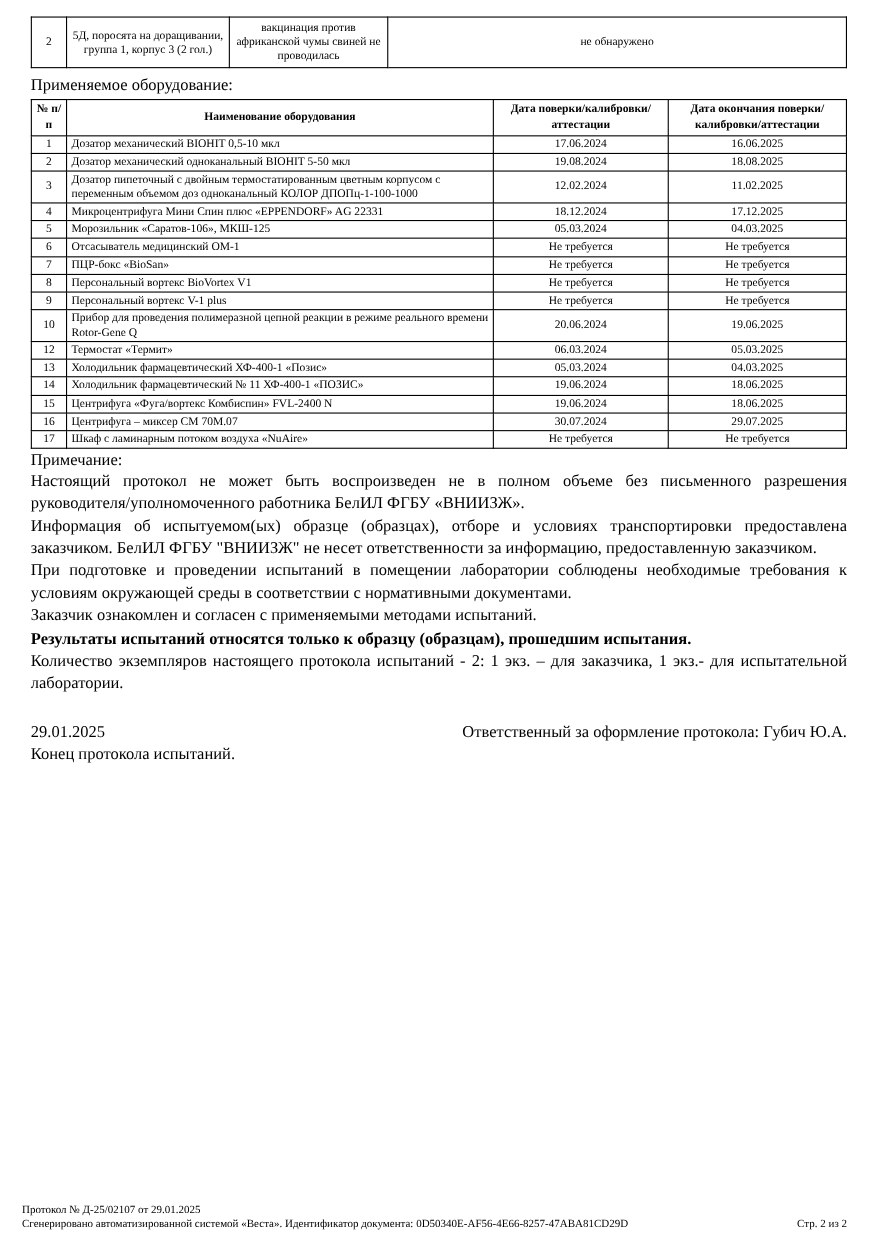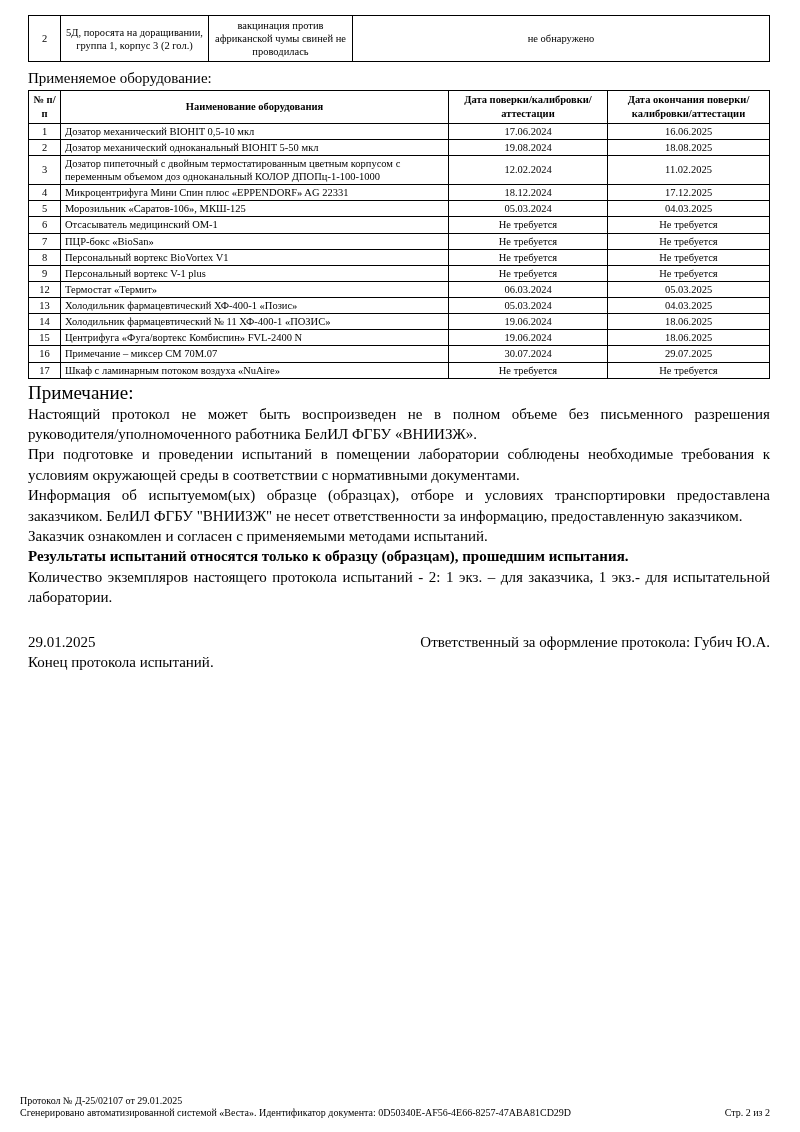--- a/index.html
+++ b/index.html
@@ -32,21 +32,21 @@
   }
   .eq-table td { font-size:10.5px; line-height:1.25; padding:1px 4px; }
   .eq-table .col-num { width:32px; }
   .eq-table .col-name { width:388px; }
   .eq-table .col-ds { width:159px; }
   .eq-table td.c-num, .eq-table td.c-date_start, .eq-table td.c-date_end { text-align:center; }
   .eq-table td.c-name { text-align:left; }
 
   
   .notes { margin-top:3px; width:742px; }
-  .notes-heading { font-size:19px; }
+  .notes-heading { font-size:15px; }
   .notes p { margin:0; font-size:15px; line-height:1.36; text-align:justify; }
   .notes p.bold { font-weight:bold; text-align:left; }
 
   
   .sig-row {
     width:742px; margin-top:24px;
     display:flex; justify-content:space-between;
     font-size:15px; line-height:1.36;
   }
   .end-line { font-size:15px; line-height:1.36; }
@@ -147,20 +147,26 @@
             <td class="c-date_start">Не требуется</td>
             <td class="c-date_end">Не требуется</td>
           </tr>
           <tr>
             <td class="c-num">9</td>
             <td class="c-name">Персональный вортекс V-1 plus</td>
             <td class="c-date_start">Не требуется</td>
             <td class="c-date_end">Не требуется</td>
           </tr>
           <tr>
+            <td class="c-num">10</td>
+            <td class="c-name">Прибор для проведения полимеразной цепной реакции в режиме реального времени Rotor-Gene Q</td>
+            <td class="c-date_start">20.06.2024</td>
+            <td class="c-date_end">19.06.2025</td>
+          </tr>
+          <tr>
             <td class="c-num">12</td>
             <td class="c-name">Термостат «Термит»</td>
             <td class="c-date_start">06.03.2024</td>
             <td class="c-date_end">05.03.2025</td>
           </tr>
           <tr>
             <td class="c-num">13</td>
             <td class="c-name">Холодильник фармацевтический ХФ-400-1 «Позис»</td>
             <td class="c-date_start">05.03.2024</td>
             <td class="c-date_end">04.03.2025</td>
@@ -172,39 +178,39 @@
             <td class="c-date_end">18.06.2025</td>
           </tr>
           <tr>
             <td class="c-num">15</td>
             <td class="c-name">Центрифуга «Фуга/вортекс Комбиспин» FVL-2400 N</td>
             <td class="c-date_start">19.06.2024</td>
             <td class="c-date_end">18.06.2025</td>
           </tr>
           <tr>
             <td class="c-num">16</td>
-            <td class="c-name">Примечание – миксер СМ 70М.07</td>
+            <td class="c-name">Центрифуга – миксер СМ 70М.07</td>
             <td class="c-date_start">30.07.2024</td>
             <td class="c-date_end">29.07.2025</td>
           </tr>
           <tr>
             <td class="c-num">17</td>
             <td class="c-name">Шкаф с ламинарным потоком воздуха «NuAire»</td>
             <td class="c-date_start">Не требуется</td>
             <td class="c-date_end">Не требуется</td>
           </tr>
         </tbody>
     </table>
 
     <div class="notes">
       <div class="notes-heading">Примечание:</div>
       <div>
           <p>Настоящий протокол не может быть воспроизведен не в полном объеме без письменного разрешения руководителя/уполномоченного работника БелИЛ ФГБУ «ВНИИЗЖ».</p>
+          <p>Информация об испытуемом(ых) образце (образцах), отборе и условиях транспортировки предоставлена заказчиком. БелИЛ ФГБУ "ВНИИЗЖ" не несет ответственности за информацию, предоставленную заказчиком.</p>
           <p>При подготовке и проведении испытаний в помещении лаборатории соблюдены необходимые требования к условиям окружающей среды в соответствии с нормативными документами.</p>
-          <p>Информация об испытуемом(ых) образце (образцах), отборе и условиях транспортировки предоставлена заказчиком. БелИЛ ФГБУ "ВНИИЗЖ" не несет ответственности за информацию, предоставленную заказчиком.</p>
           <p>Заказчик ознакомлен и согласен с применяемыми методами испытаний.</p>
           <p class="bold">Результаты испытаний относятся только к образцу (образцам), прошедшим испытания.</p>
           <p>Количество экземпляров настоящего протокола испытаний - 2: 1 экз. – для заказчика, 1 экз.- для испытательной лаборатории.</p>
         </div>
     </div>
 
     <div class="sig-row">
       <span>29.01.2025</span>
       <span>Ответственный за оформление протокола: Губич Ю.А.</span>
     </div>

